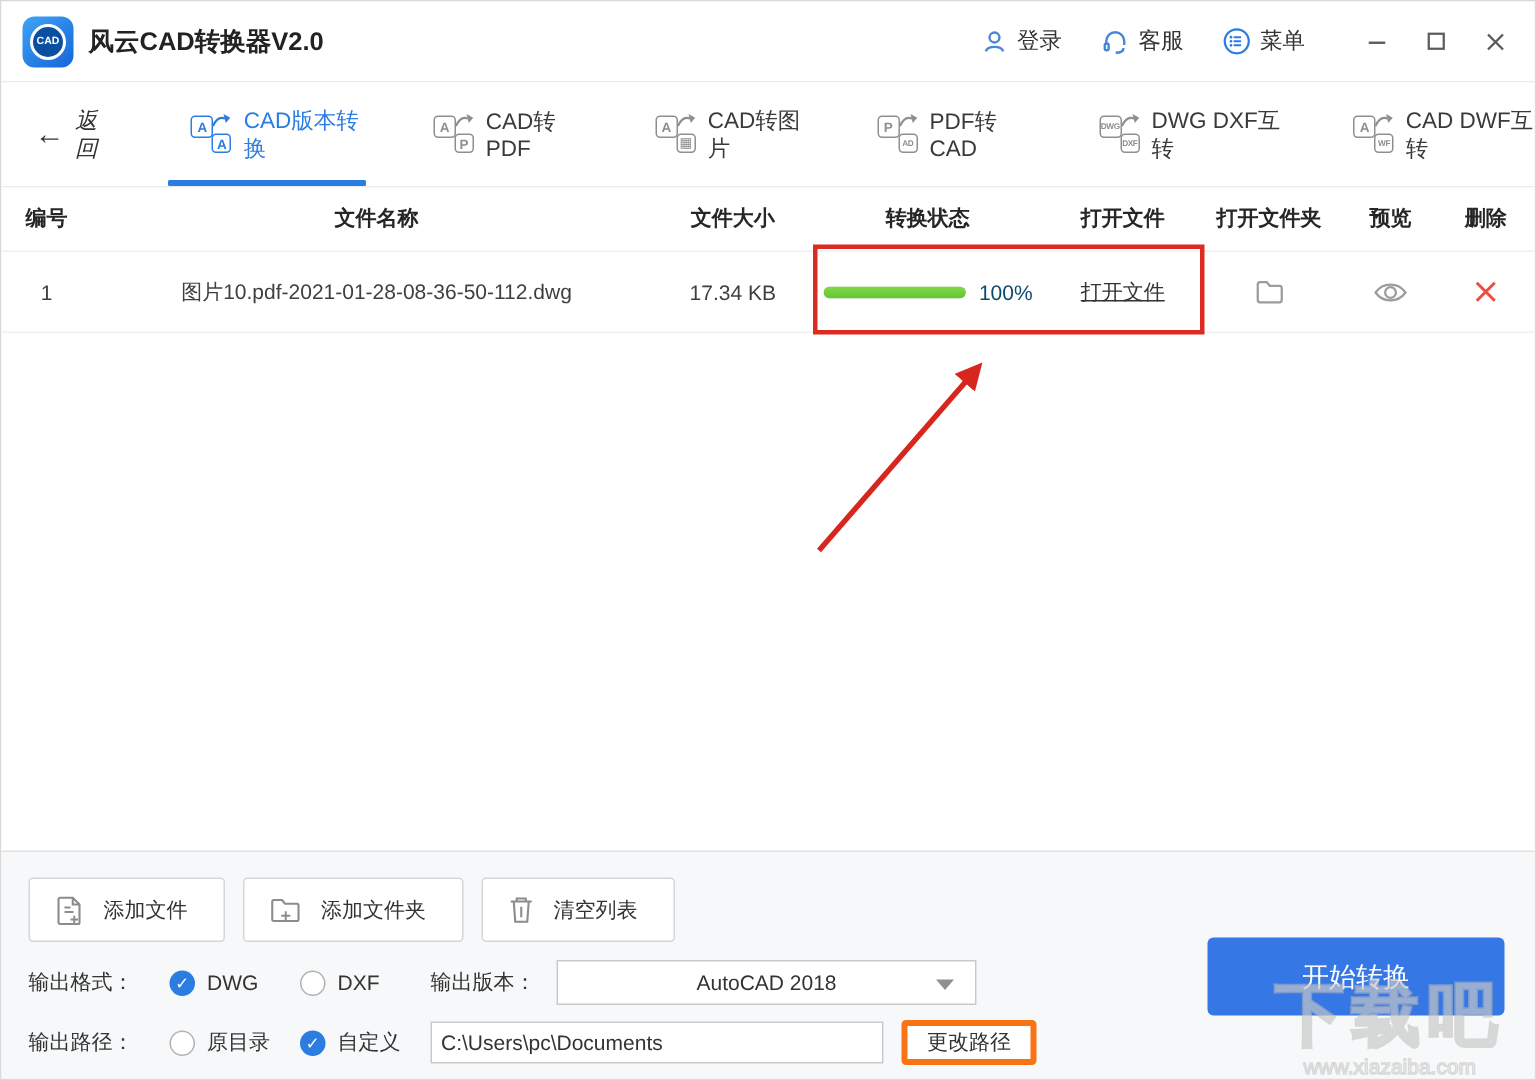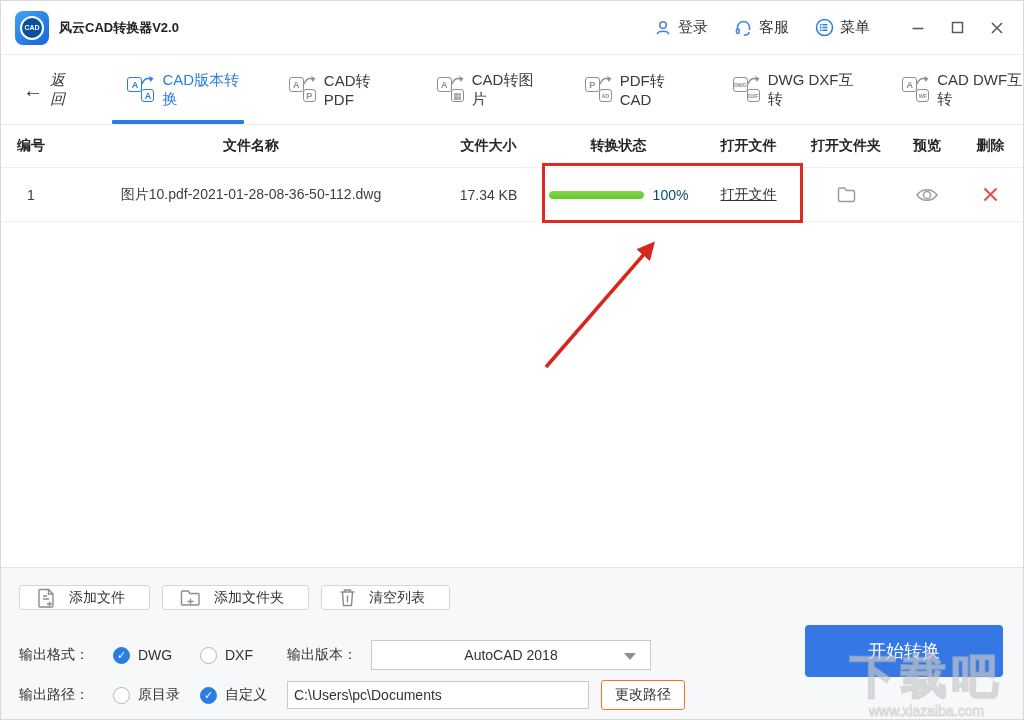--- a/index.html
+++ b/index.html
@@ -23,21 +23,21 @@
   .logo {
     width:34px; height:34px; border-radius:8px;
     background:linear-gradient(140deg,#3ea4f5,#1565d8);
     display:flex; align-items:center; justify-content:center;
   }
   .logo-ring {
     width:24px; height:24px; border-radius:50%; border:2px solid #fff;
     background:#0b4fa0; display:flex; align-items:center; justify-content:center;
   }
   .logo-ring span { color:#fff; font-size:7px; font-weight:bold; letter-spacing:0; }
-  .app-title { font-size:13px; font-weight:600; color:#222;text-align:right; }
+  .app-title { font-size:17px; font-weight:600; color:#222;text-align:right; }
   .title-right { display:flex; align-items:center; gap:26px; }
   .tb-item { display:flex; align-items:center; gap:6px; cursor:pointer; }
   .tb-item span { font-size:15px; color:#333; }
   .tb-item svg { display:block; }
   .win-controls { display:flex; align-items:center; gap:24px; margin-left:14px; }
   .win-btn { cursor:pointer; display:flex; align-items:center; }
 
   
   .tabbar {
     height:70px; flex:0 0 70px; display:flex; align-items:center;
@@ -93,21 +93,21 @@
   }
   .red-arrow { position:absolute; left:525px; top:228px; z-index:6; pointer-events:none; }
 
   
   .footer {
     position:relative; flex:0 0 152px; background:#f7f8f9;
     border-top:1px solid #e3e3e3;
   }
   .btn-row { position:absolute; top:17px; left:18px; display:flex; gap:12px; }
   .tool-btn {
-    height:25px; background:#fff; border:1px solid #d6d6d6; border-radius:3px;
+    height:43px; background:#fff; border:1px solid #d6d6d6; border-radius:3px;
     display:flex; align-items:center; gap:12px; padding:0 24px 0 16px;
     font-size:14px; color:#333; cursor:pointer;
   }
   .opt-row { position:absolute; left:18px; display:flex; align-items:center; }
   .row1 { top:72px; } .row2 { top:112px; }
   .opt-label { width:94px; font-size:14px; color:#333; }
   .radio-group { display:flex; align-items:center; gap:8px; width:87px; cursor:pointer; }
   .radio {
     width:17px; height:17px; border-radius:50%; border:1px solid #b3b3b3;
     background:#fff; position:relative; flex:0 0 17px;
@@ -130,21 +130,21 @@
     border-left:6px solid transparent; border-right:6px solid transparent;
     border-top:7px solid #8f8f8f;
   }
   .path-input {
     width:302px; height:28px; border:1px solid #c9c9c9; background:#fff;
     font-size:14px; color:#333; padding:0 6px;
     font-family:"Liberation Sans","DejaVu Sans",sans-serif;
   }
   .change-btn {
     margin-left:12px; height:30px; padding:0 13px; background:#fff;
-    border:1px solid #f97316; border-radius:3px; font-size:14px; color:#333; cursor:pointer;
+    border:4px solid #f97316; border-radius:3px; font-size:14px; color:#333; cursor:pointer;
   }
   .start-btn {
     position:absolute; top:57px; right:20px; width:198px; height:52px;
     background:#3577e4; color:#fff; border:none; border-radius:4px;
     font-size:18px; cursor:pointer; z-index:2;
     font-family:"Liberation Sans","DejaVu Sans",sans-serif;
   }
 
   
   .watermark {

